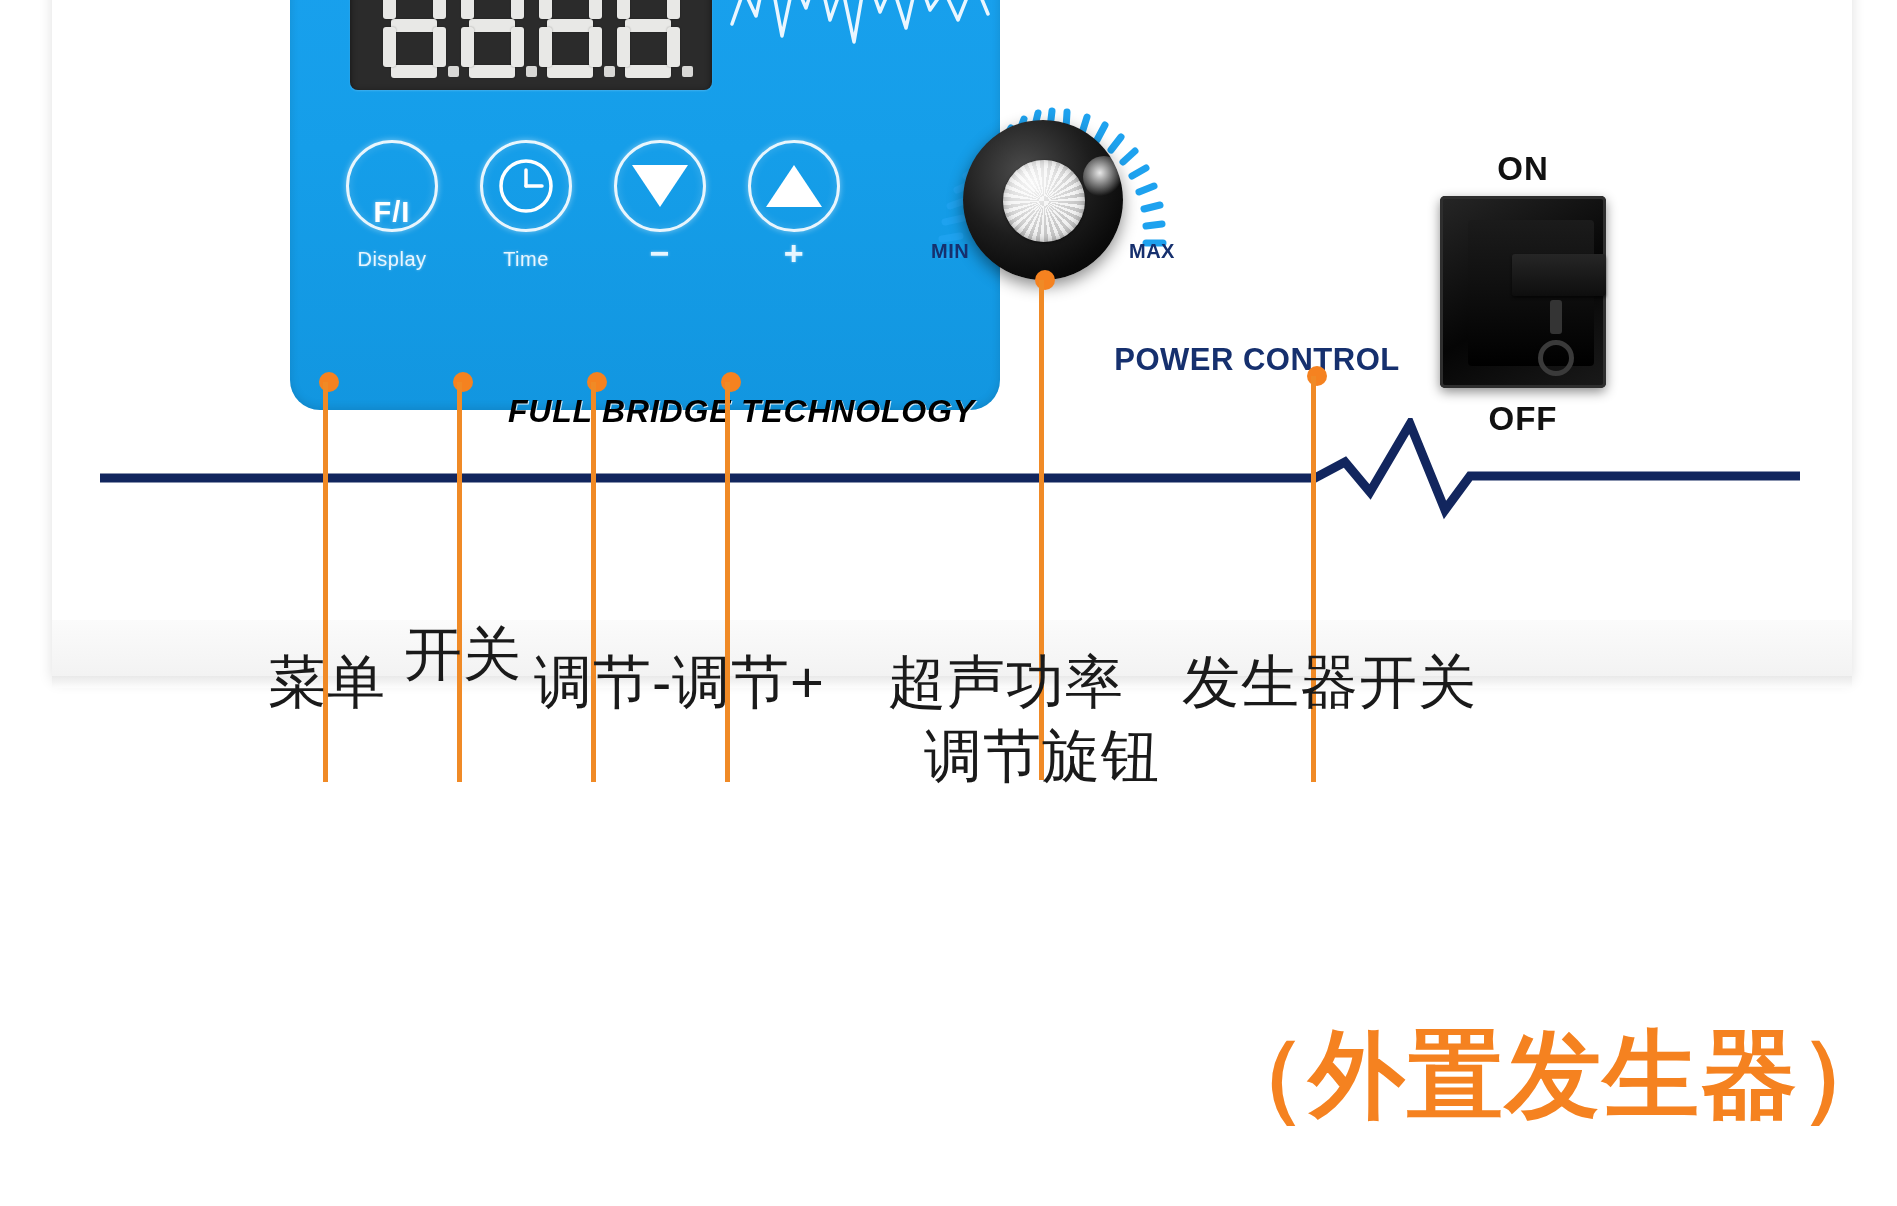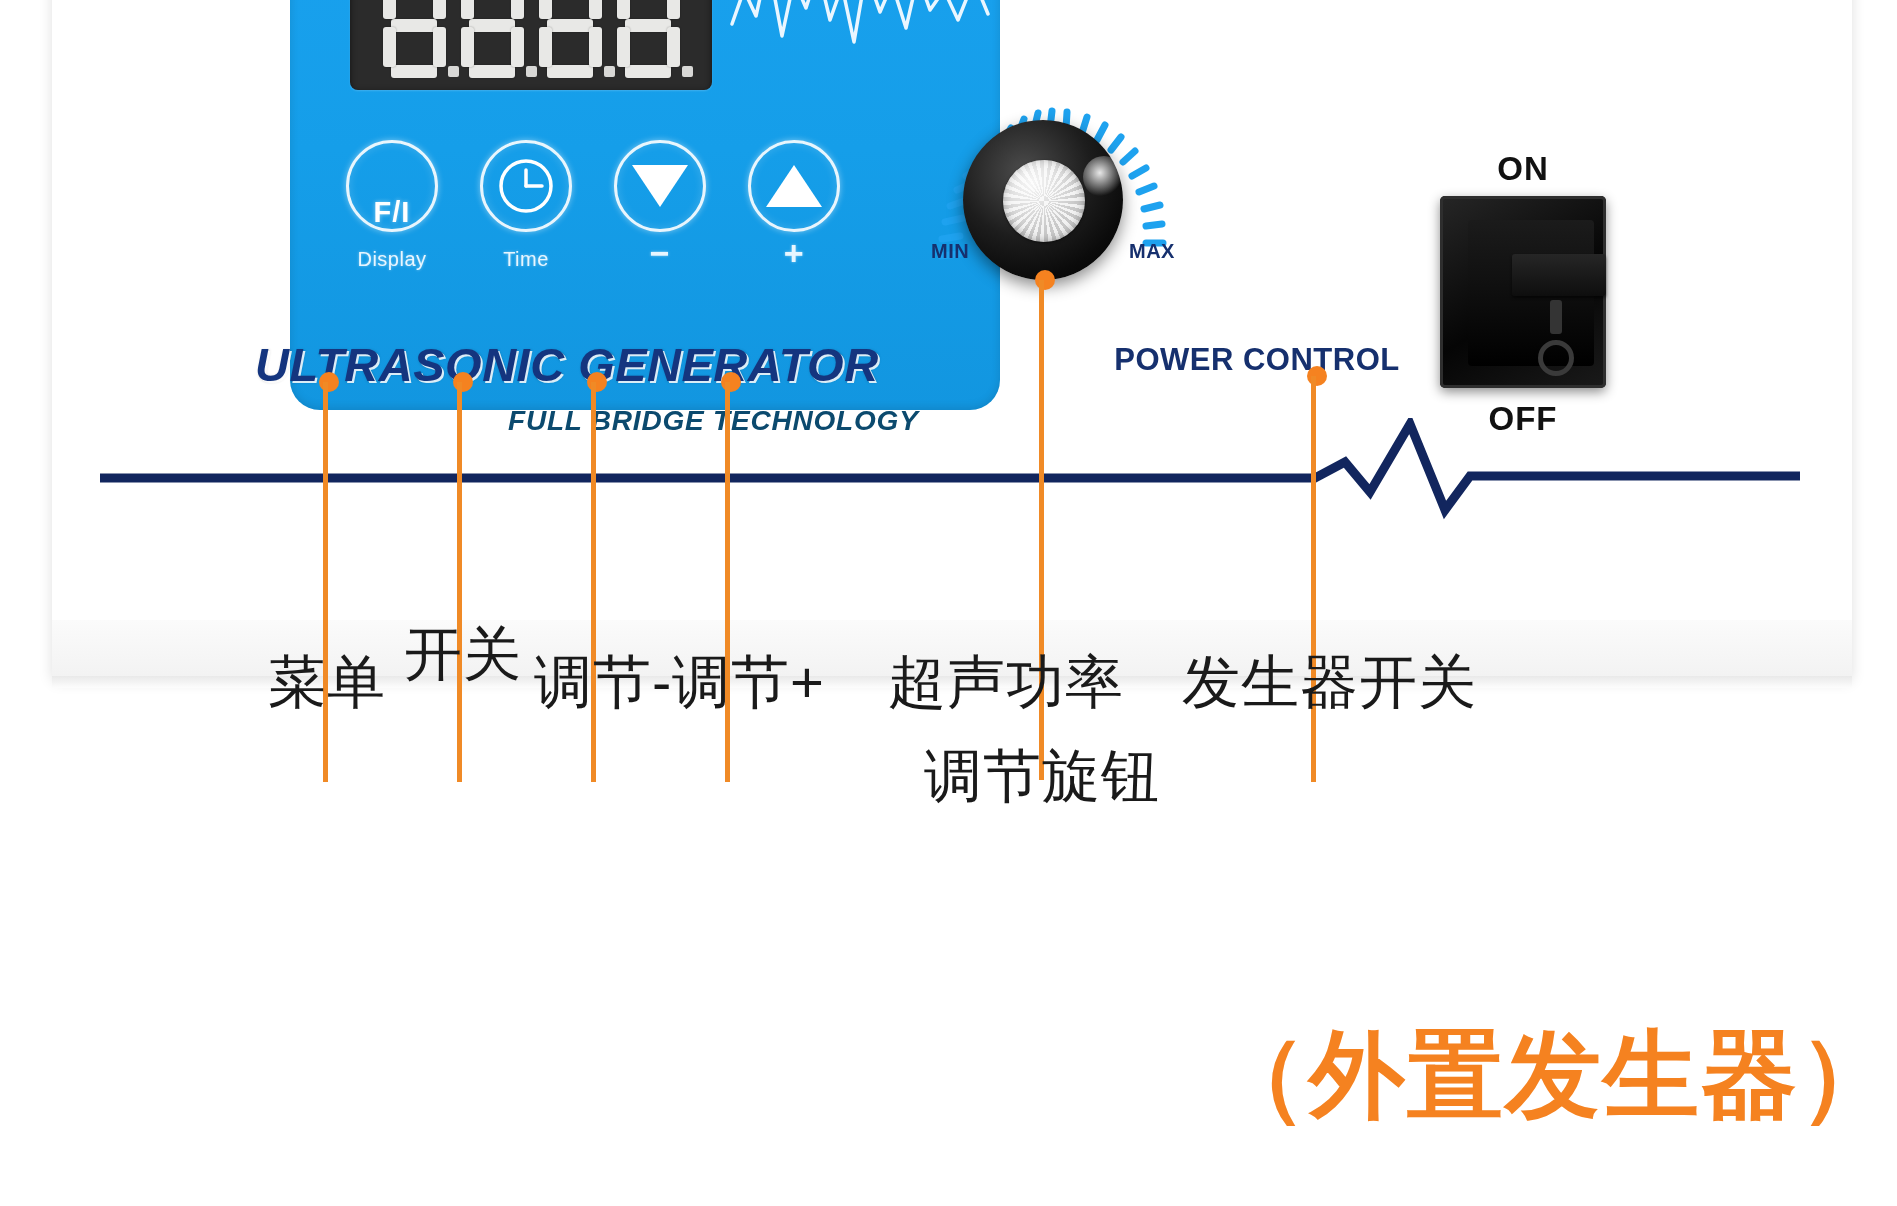--- a/index.html
+++ b/index.html
@@ -99,23 +99,23 @@
 
   
   .brand{
     position:absolute;left:255px;top:337px;
     font-size:47px;font-weight:bold;font-style:italic;
     color:#14357f;letter-spacing:.5px;
     text-shadow:2px 2px 0 rgba(255,255,255,.85), 1px 1px 3px rgba(0,0,0,.25);
     white-space:nowrap;
   }
   .brand-sub{
-    position:absolute;left:508px;top:405px;
-    font-size:28px;font-weight:bold;font-style:italic;
-    color:#0c4a6e;letter-spacing:.8px;white-space:nowrap;
+    position:absolute;left:508px;top:393px;
+    font-size:32px;font-weight:bold;font-style:italic;
+    color:#000000;letter-spacing:.8px;white-space:nowrap;
     text-shadow:1px 1px 0 rgba(255,255,255,.8);
   }
 
   
   .knob-wrap{position:absolute;left:915px;top:78px;width:260px;height:250px;}
   .knob-body{
     position:absolute;left:48px;top:42px;width:160px;height:160px;border-radius:50%;
     background:radial-gradient(circle at 38% 32%,#4c4c4c 0%,#1d1d1d 45%,#0b0b0b 72%,#000 100%);
     box-shadow:0 6px 16px rgba(0,0,0,.45);
   }
@@ -276,21 +276,20 @@
       <span class="tri tri-down"></span>
     </div>
     <div class="sublabel big" style="left:300px;top:404px;">−</div>
 
     <div class="btn" style="left:458px;top:310px;">
       <span class="tri tri-up"></span>
     </div>
     <div class="sublabel big" style="left:434px;top:404px;">+</div>
   </div>
 
-  <div class="brand">ULTRASONIC GENERATOR</div>
   <div class="brand-sub">FULL BRIDGE TECHNOLOGY</div>
 
   <div class="knob-wrap">
     <svg width="260" height="250" viewBox="0 0 260 250" style="position:absolute;left:0;top:0;">
       <g stroke="#1ea2ef" stroke-width="7" stroke-linecap="round">
         <line x1="26" y1="178" x2="44" y2="176"></line>
         <line x1="27" y1="161" x2="45" y2="158"></line>
         <line x1="30" y1="144" x2="48" y2="140"></line>
         <line x1="35" y1="128" x2="52" y2="122"></line>
         <line x1="42" y1="112" x2="58" y2="105"></line>
@@ -351,19 +350,19 @@
 
   <div class="leader-dot" style="left:1314px;top:366px;"></div>
   <div class="leader" style="left:1311px;top:376px;height:406px;"></div>
 
   <div class="callout" style="left:268px;top:648px;">菜单</div>
   <div class="callout" style="left:404px;top:620px;">开关</div>
   <div class="callout" style="left:534px;top:648px;">调节-</div>
   <div class="callout" style="left:672px;top:648px;">调节+</div>
 
   <div class="callout" style="left:888px;top:648px;">超声功率</div>
-  <div class="callout" style="left:924px;top:722px;margin-top:20px;">调节旋钮</div>
+  <div class="callout" style="left:924px;top:722px;">调节旋钮</div>
 
   <div class="callout" style="left:1182px;top:648px;">发生器开关</div>
 
   <div class="caption">（外置发生器）</div>
 
 </div>
 
 </body></html>

